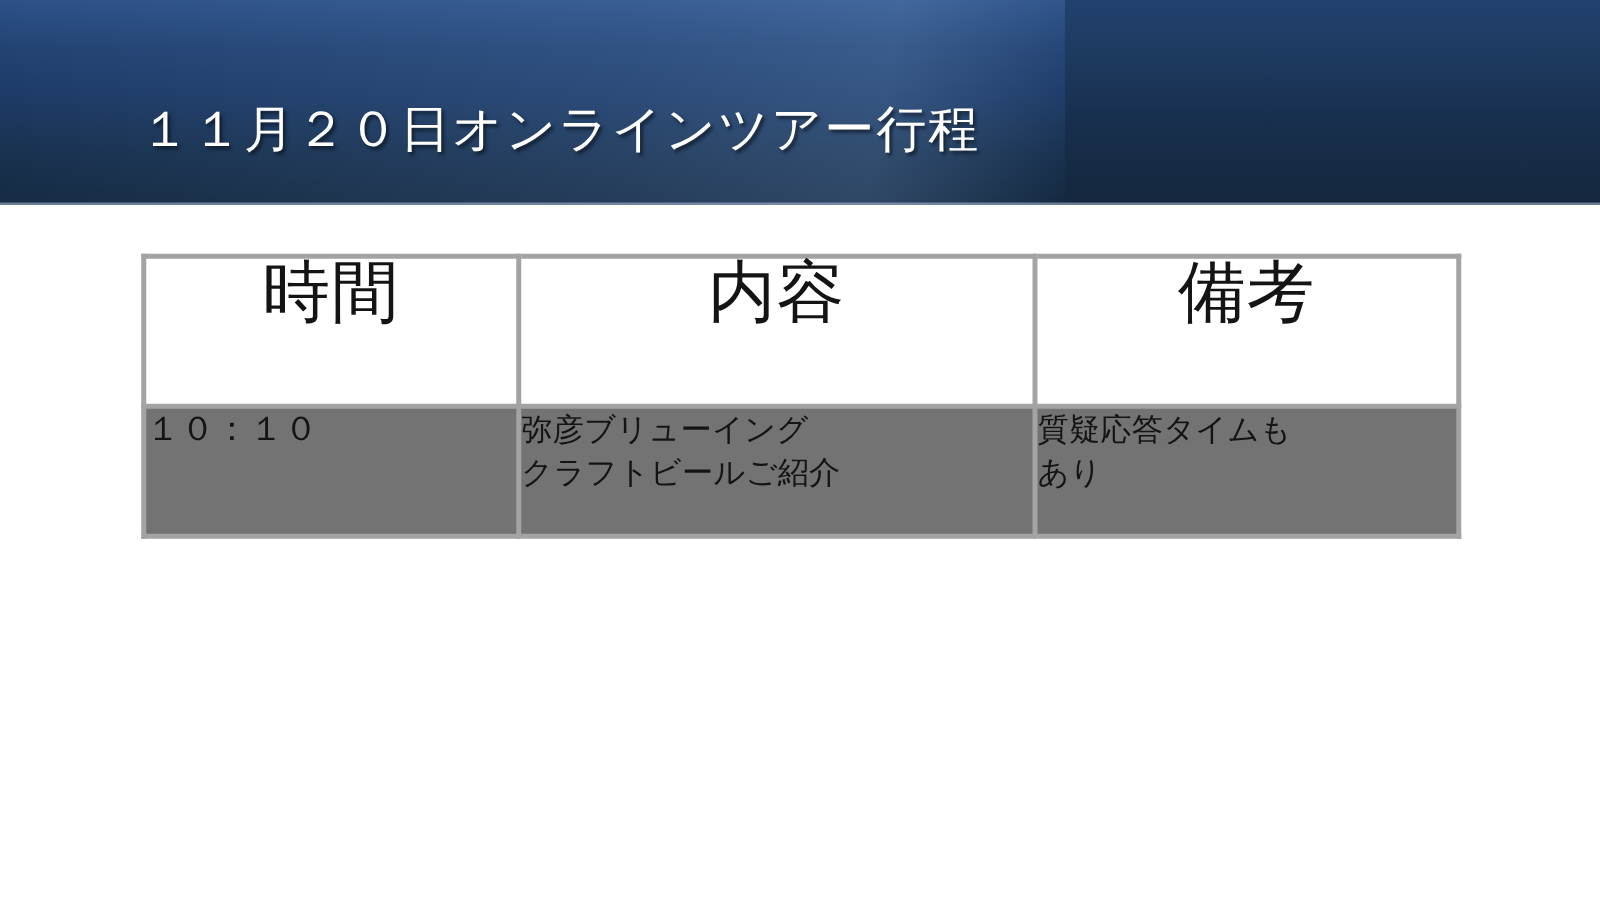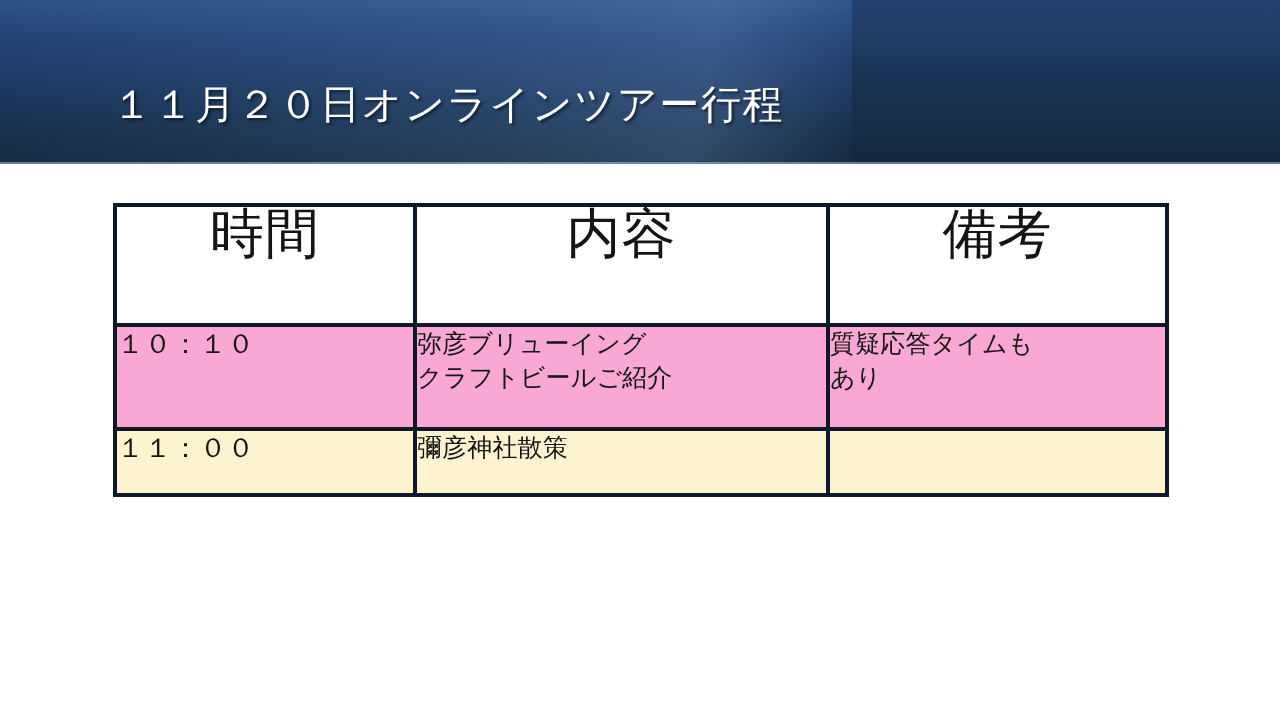--- a/index.html
+++ b/index.html
@@ -90,21 +90,21 @@
     table-layout: fixed;
     width: 1052px;
     background: #ffffff;
   }
   table.itinerary-table col.col-time   { width: 300px; }
   table.itinerary-table col.col-detail { width: 413px; }
   table.itinerary-table col.col-note   { width: 339px; }
 
   table.itinerary-table th,
   table.itinerary-table td {
-    border: 4px solid #0f172a;
+    border: 4px solid #a3a3a3;
     padding: 0;
     vertical-align: top;
     background-clip: padding-box;
   }
 
   
   .thead-row th {
     height: 116px;
     background: #ffffff;
     text-align: center;
@@ -115,21 +115,21 @@
     font-size: 54px;
     font-weight: 400;
     color: #141414;
     line-height: 1;
     letter-spacing: 0.02em;
     display: block;
   }
 
   
   tr.row-shaded td { background: #fdf3ce; }
-  tr.row-plain  td { background: #f9a8d4; }
+  tr.row-plain  td { background: #737373; }
 
   td.cell-time {
     padding: 9px 0 9px 22px;
   }
   td.cell-detail,
   td.cell-note {
     padding: 9px 6px 9px 14px;
   }
 
   .time-text {
@@ -212,29 +212,18 @@
           </td>
           <td class="cell-detail">
             <span class="detail-text">弥彦ブリューイング
 クラフトビールご紹介</span>
           </td>
           <td class="cell-note">
             <span class="note-text">質疑応答タイムも
 あり</span>
           </td>
         </tr>
-        <tr class="row-shaded row-h-normal">
-          <td class="cell-time">
-            <span class="time-text">１１：００</span>
-          </td>
-          <td class="cell-detail">
-            <span class="detail-text">彌彦神社散策</span>
-          </td>
-          <td class="cell-note">
-            <span class="note-text"></span>
-          </td>
-        </tr>
       </tbody>
     </table>
   </div>
 
 
 </div>
 
 </body></html>

